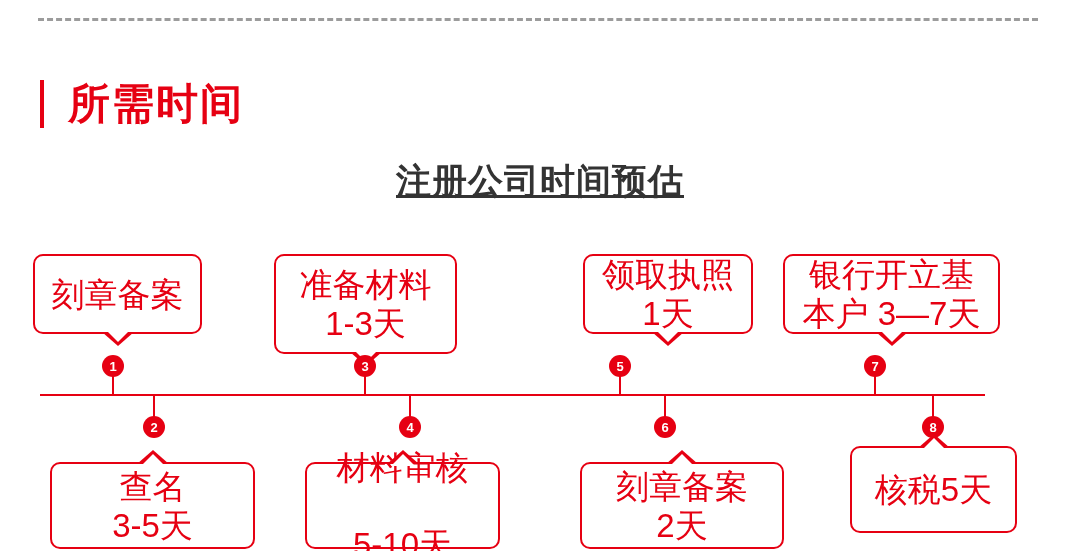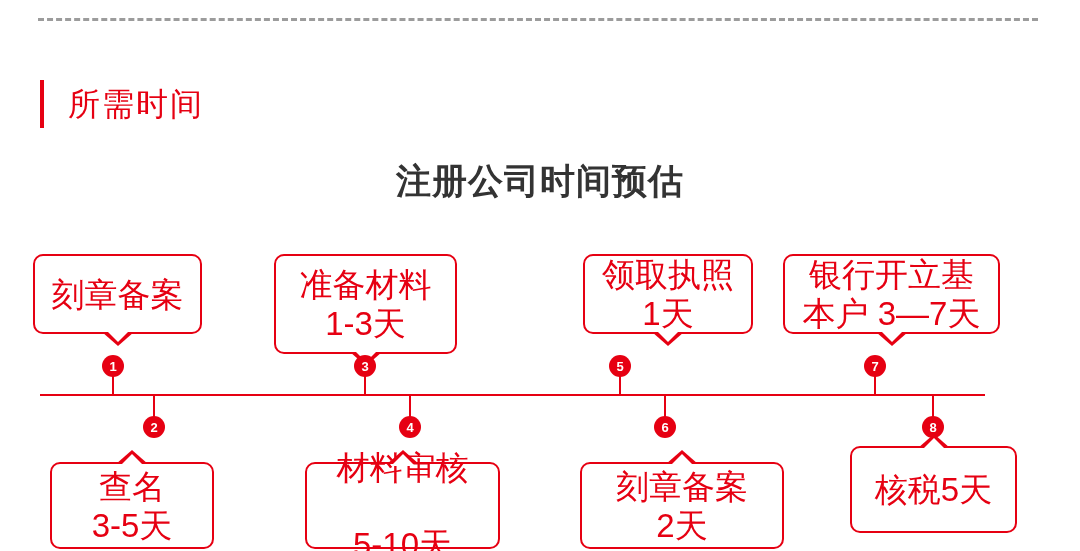--- a/index.html
+++ b/index.html
@@ -19,28 +19,28 @@
     position:absolute;left:38px;top:18px;width:1000px;height:0;
     border-top:3px dashed var(--gray);
   }
 
   
   .section-header{
     position:absolute;left:40px;top:80px;display:flex;align-items:center;
   }
   .red-bar{display:inline-block;width:4px;height:48px;background:var(--red);}
   .section-title{
-    margin:0 0 0 24px;font-size:32px;font-weight:normal;color:var(--red);
+    margin:0 0 0 24px;font-size:42px;font-weight:bold;color:var(--red);
     letter-spacing:2px;line-height:48px;
   }
 
   
   .diagram-title{
     position:absolute;left:0;right:0;top:158px;margin:0;text-align:center;
-    font-size:35px;font-weight:bold;color:var(--dark);letter-spacing:1px;
+    font-size:35px;font-weight:bold;color:var(--dark);letter-spacing:1px;text-decoration:underline;
   }
 
   
   .axis{position:absolute;left:40px;top:394px;width:945px;height:2px;background:var(--red);}
 
   
   .callout{
     position:absolute;background:#ffffff;border:2px solid var(--red);
     border-radius:10px;box-sizing:border-box;
     display:flex;flex-direction:column;justify-content:center;align-items:center;
@@ -77,21 +77,21 @@
     background:var(--red);color:#ffffff;font-size:13px;font-weight:bold;
     display:flex;align-items:center;justify-content:center;z-index:2;
   }
   .stem{position:absolute;width:2px;background:var(--red);z-index:1;}
 
   
   .co1{left:33px; top:254px;width:169px;height:80px;}
   .co3{left:274px;top:254px;width:183px;height:100px;}
   .co5{left:535px;top:254px;width:170px;height:80px;margin-left:48px;}
   .co7{left:783px;top:254px;width:217px;height:80px;}
-  .co2{left:50px; top:462px;width:164px;height:87px;}
+  .co2{left:50px; top:462px;width:205px;height:87px;}
   .co4{left:305px;top:462px;width:195px;height:87px;gap:38px;}
   .co6{left:580px;top:462px;width:204px;height:87px;}
   .co8{left:850px;top:446px;width:167px;height:87px;}
 
   .nd1{left:102px;top:355px;} .nd3{left:354px;top:355px;}
   .nd5{left:609px;top:355px;} .nd7{left:864px;top:355px;}
   .nd2{left:143px;top:416px;} .nd4{left:399px;top:416px;}
   .nd6{left:654px;top:416px;} .nd8{left:922px;top:416px;}
 
   .st1{left:112px;top:366px;height:28px;} .st3{left:364px;top:366px;height:28px;}

